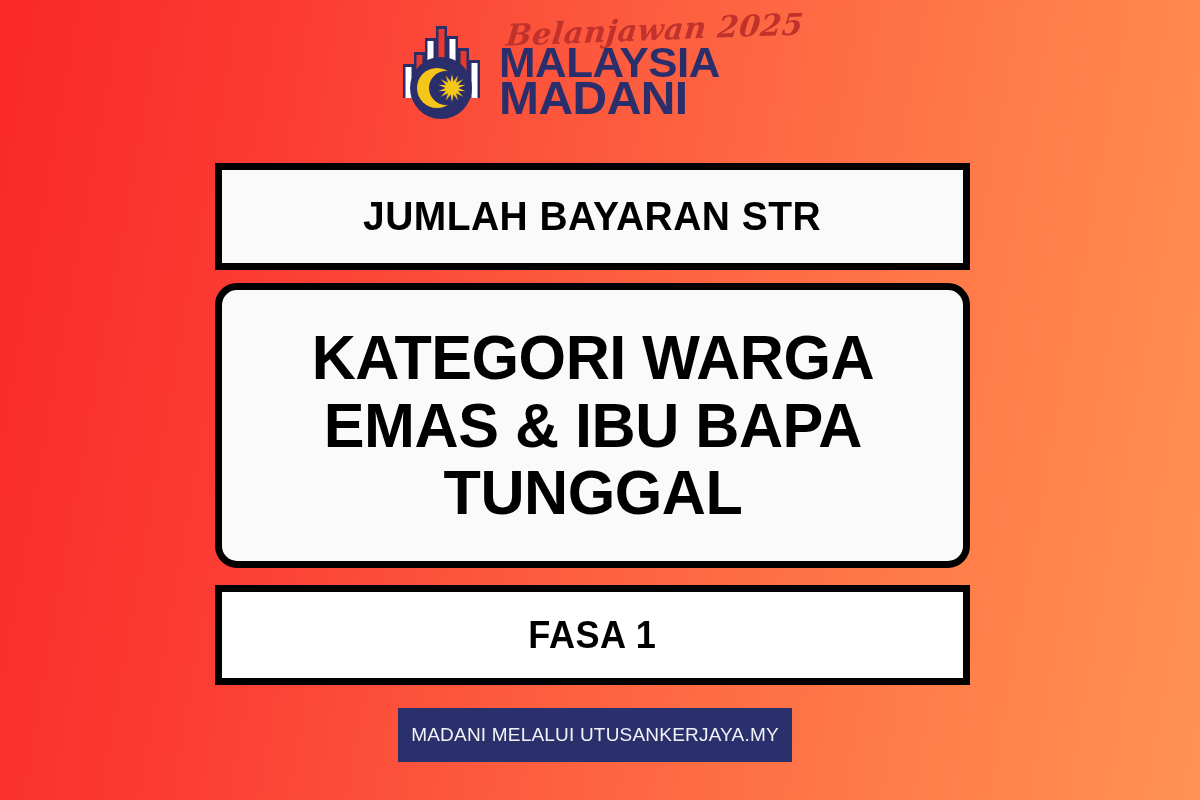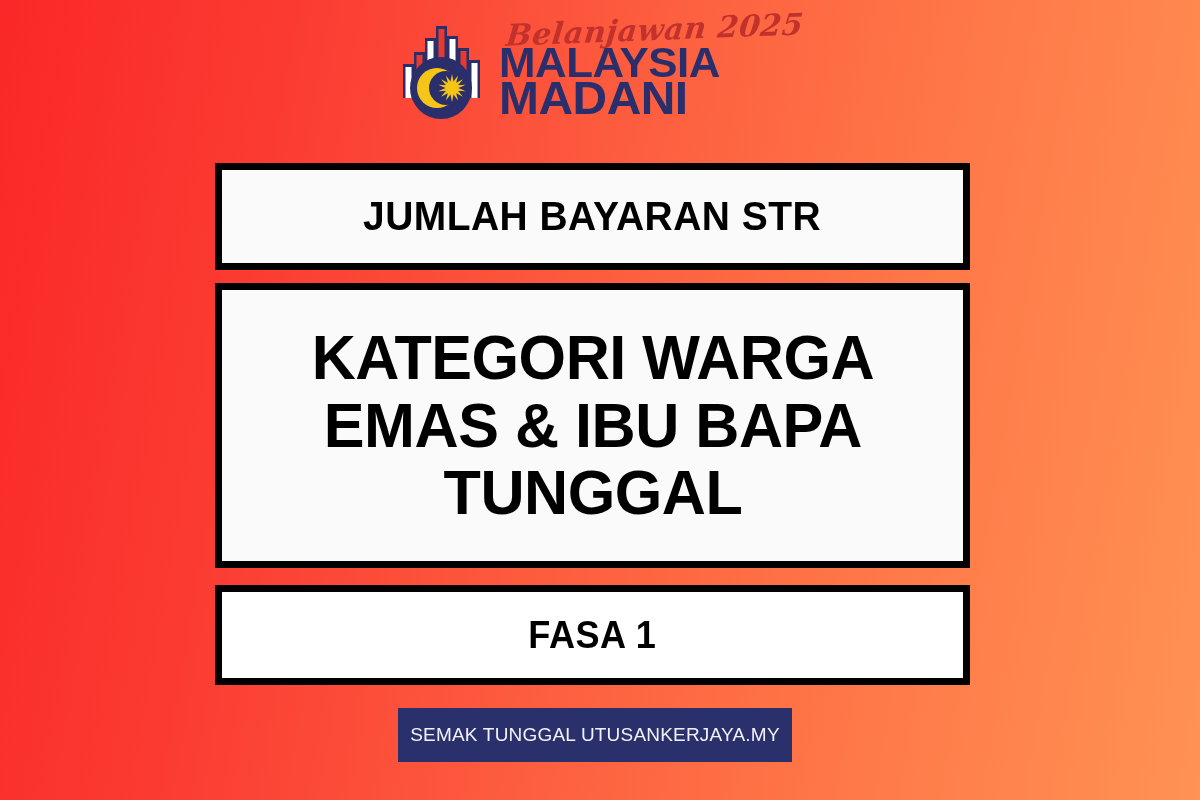--- a/index.html
+++ b/index.html
@@ -72,21 +72,21 @@
     width:755px;
     background:#fafafa;
     border:7px solid #000000;
     display:flex;
     align-items:center;
     justify-content:center;
     text-align:center;
   }
 
   #box-title  { top:163px;  height:107px;align-items:center; }
-  #box-main   { top:283px;  height:285px; }
+  #box-main   { top:283px;  height:285px;border-radius:22px; }
   #box-phase  { top:585px;  height:100px; background:#ffffff;text-align:center; }
 
   .box-text {
     font-family:"Liberation Sans", sans-serif;
     font-weight:700;
     color:#000000;
     line-height:1.0;
     letter-spacing:0px;
   }
 
@@ -209,16 +209,16 @@
       <div>EMAS &amp; IBU BAPA</div>
       <div>TUNGGAL</div>
     </div>
   </div>
 
   <div class="box" id="box-phase">
     <div class="box-text">FASA 1</div>
   </div>
 
   <div id="footer-bar">
-    <div class="footer-text">SEMAK TUNGGAL UTUSANKERJAYA.MY</div>
+    <div class="footer-text">MADANI MELALUI UTUSANKERJAYA.MY</div>
   </div>
 
 </div>
 
 </body></html>

